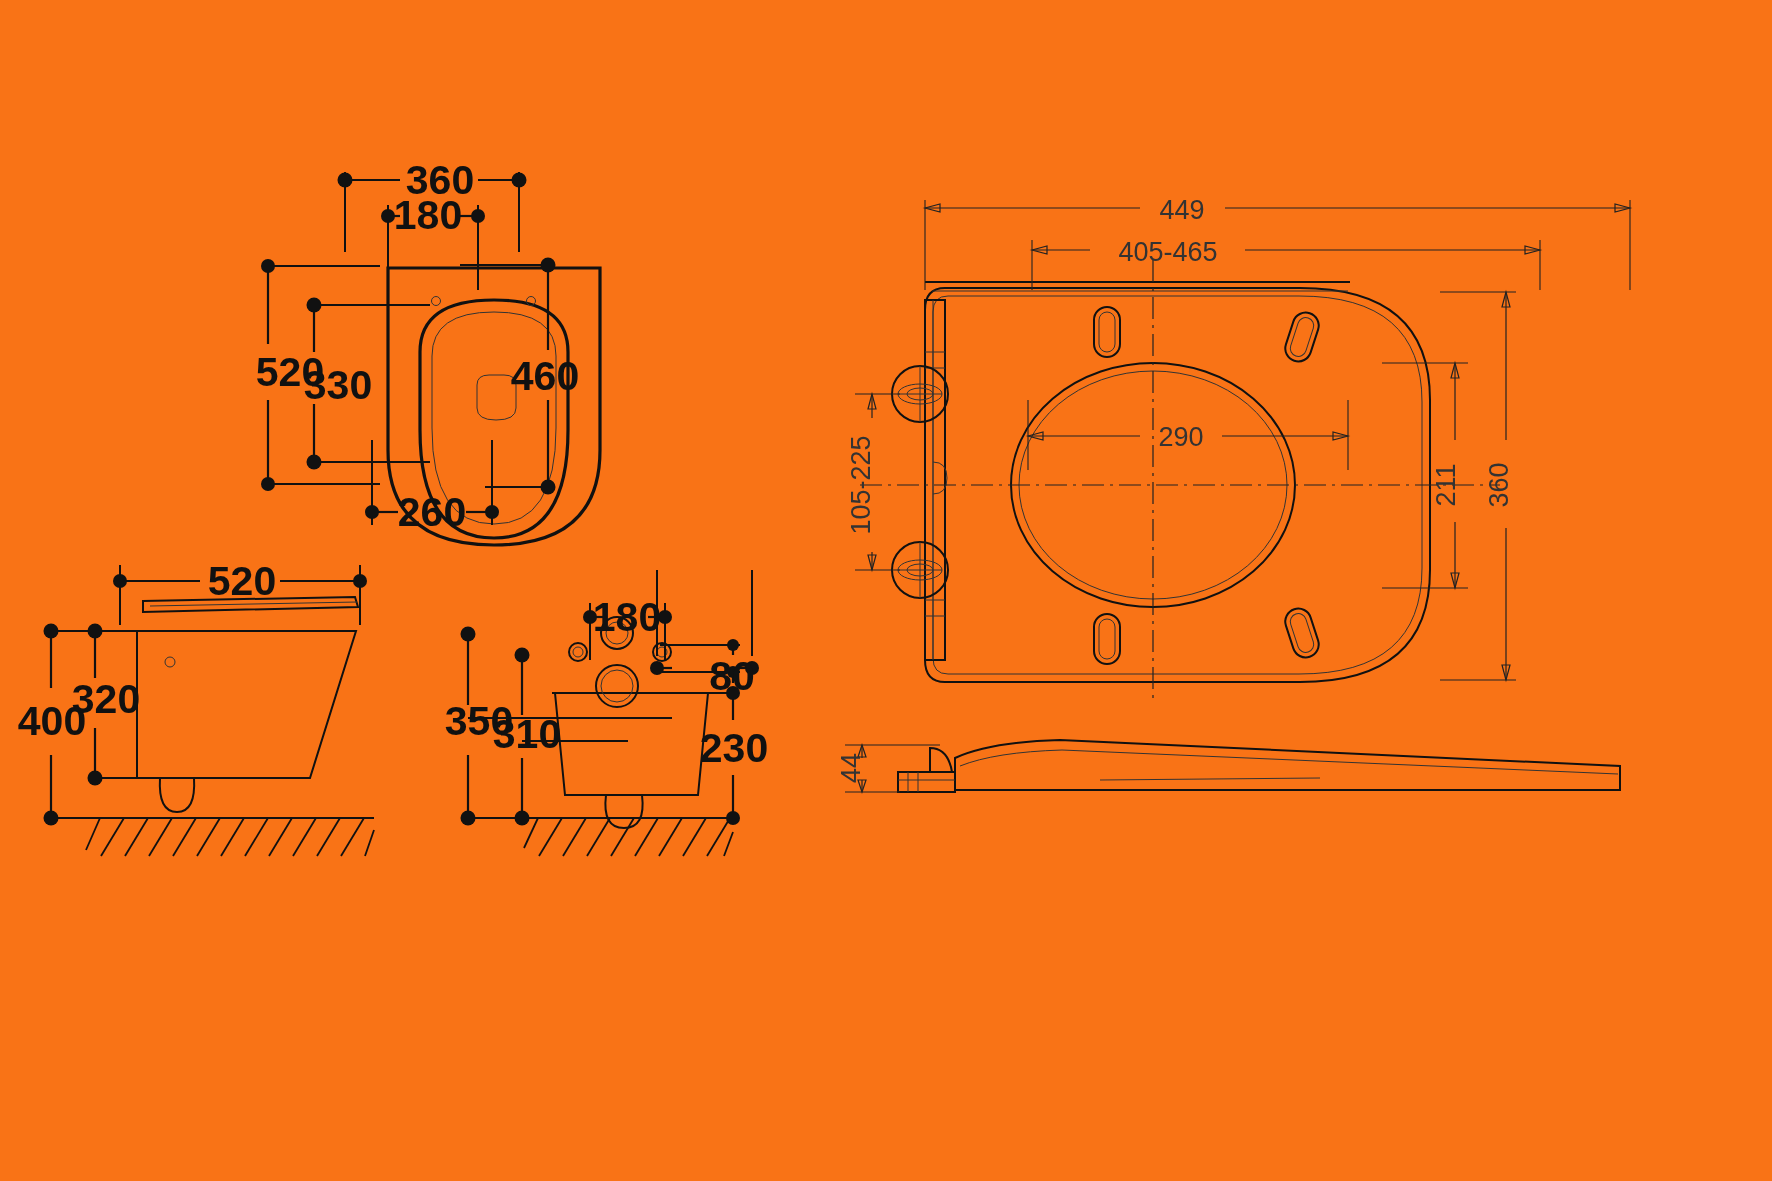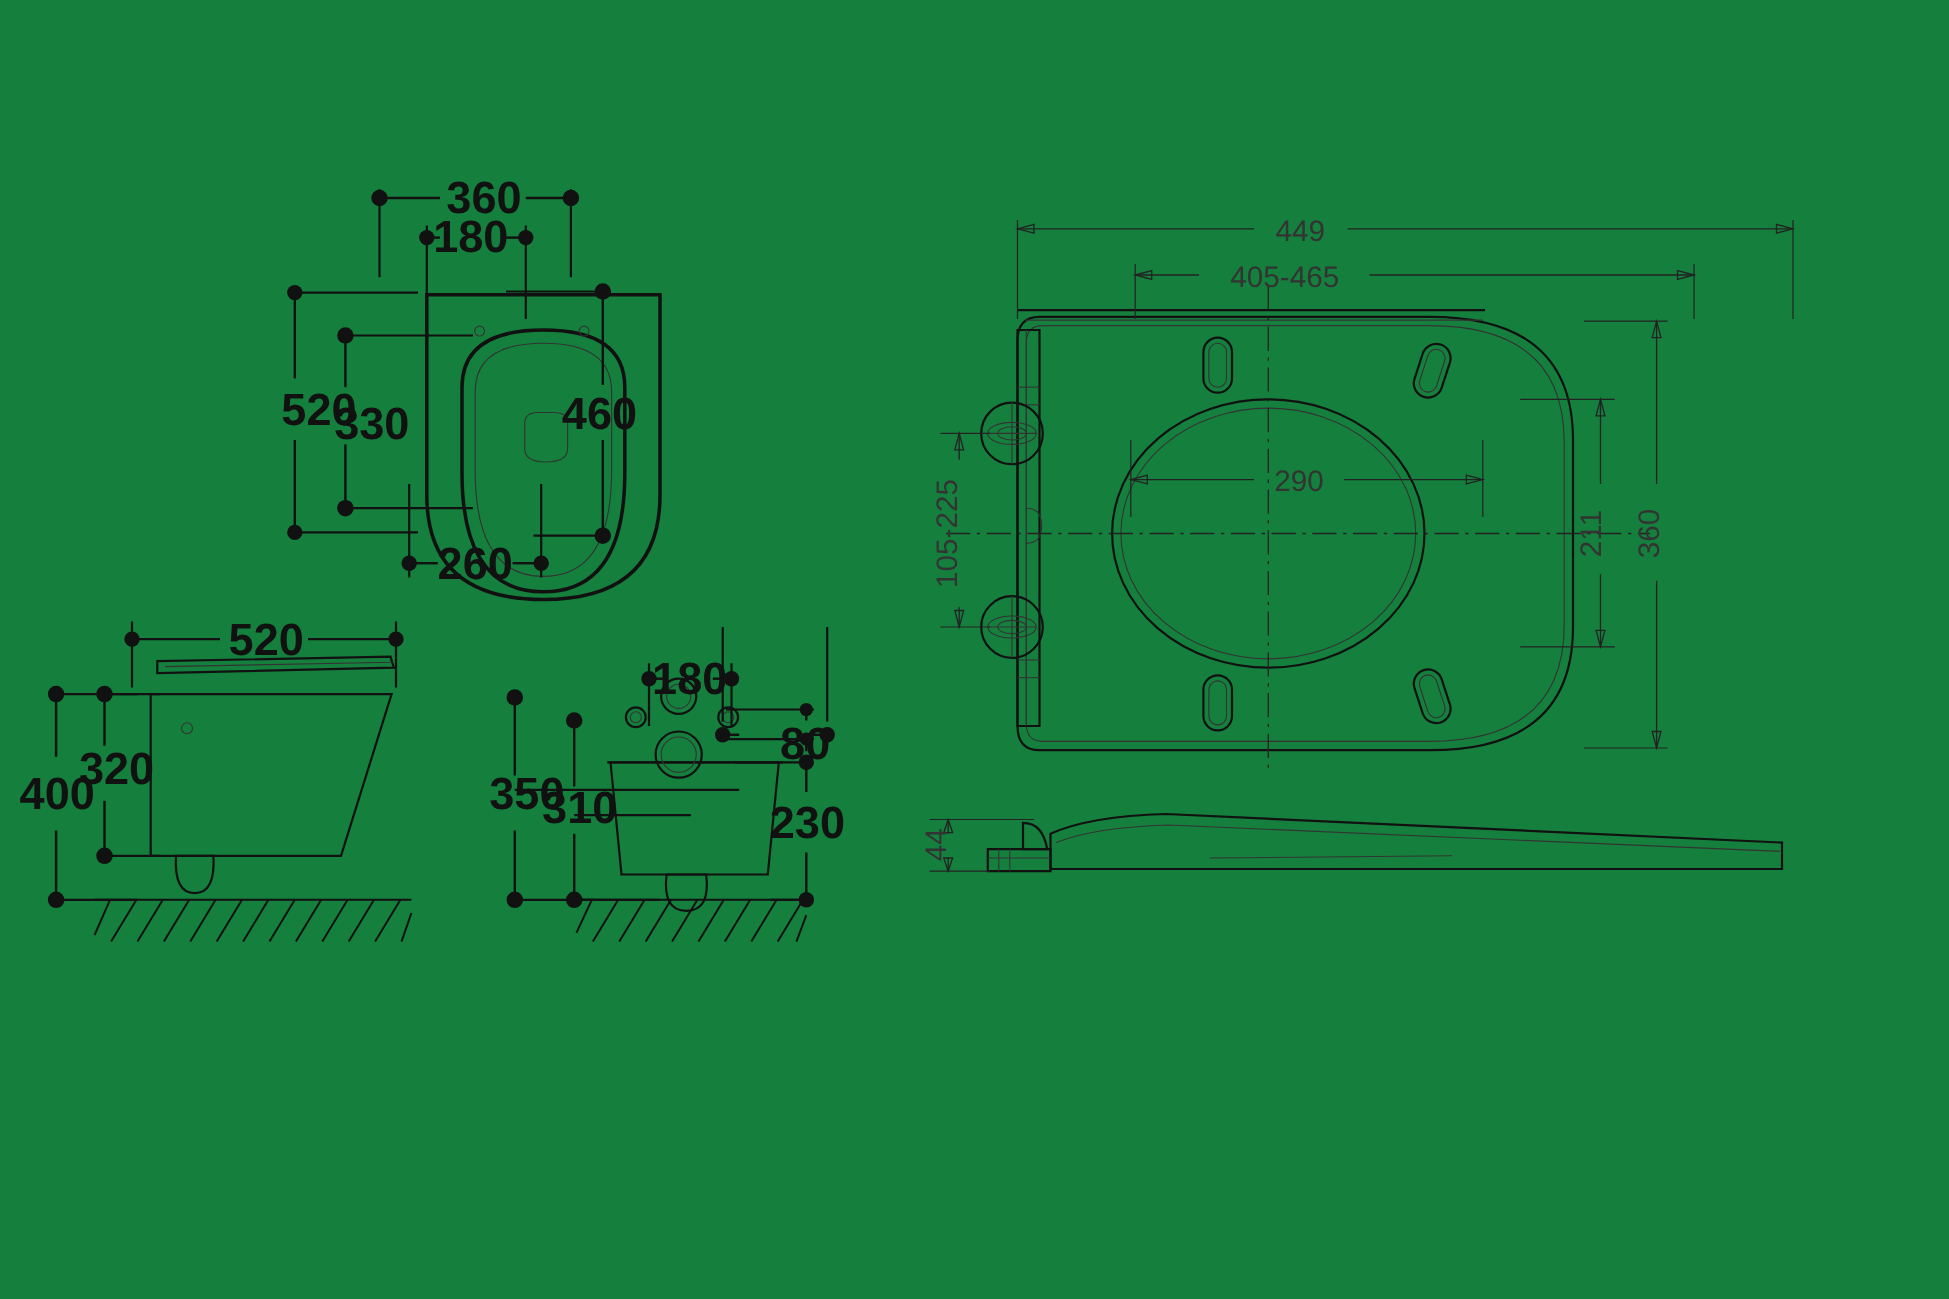--- a/index.html
+++ b/index.html
@@ -7,21 +7,21 @@
     padding: 0;
     background: #ffffff;
   }
   body {
     font-family: "Liberation Sans", sans-serif;
   }
   #sheet {
     position: relative;
     width: 1772px;
     height: 1181px;
-    background: #15803d;
+    background: #f97316;
     overflow: hidden;
   }
   svg.drawing {
     position: absolute;
     left: 0;
     top: 0;
     width: 1772px;
     height: 1181px;
   }
   .dimtext {

